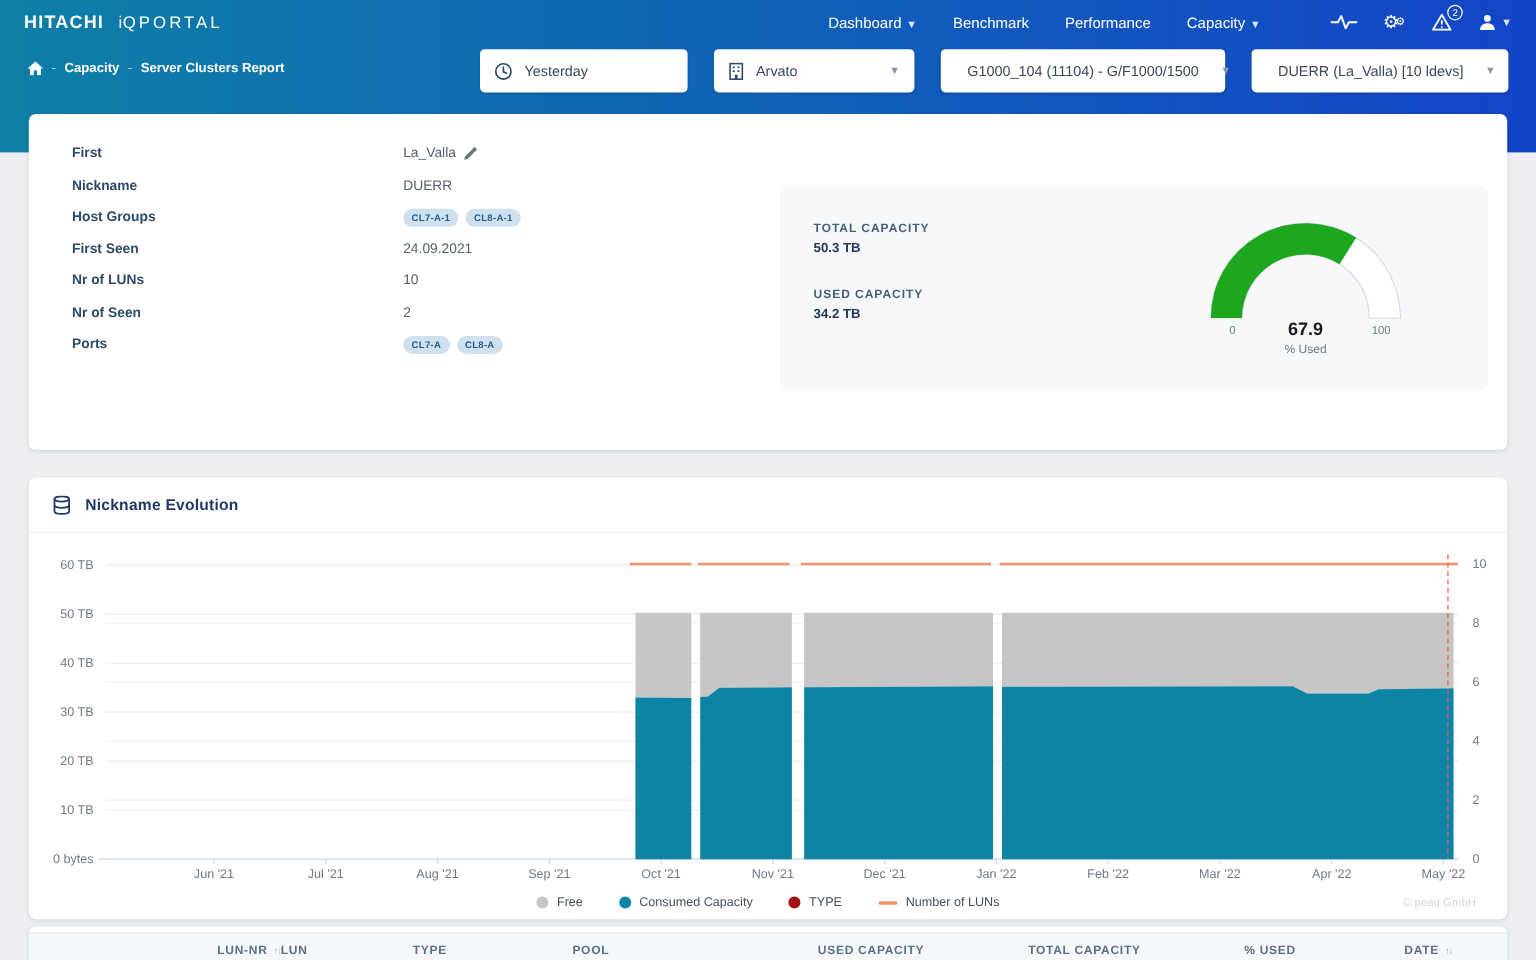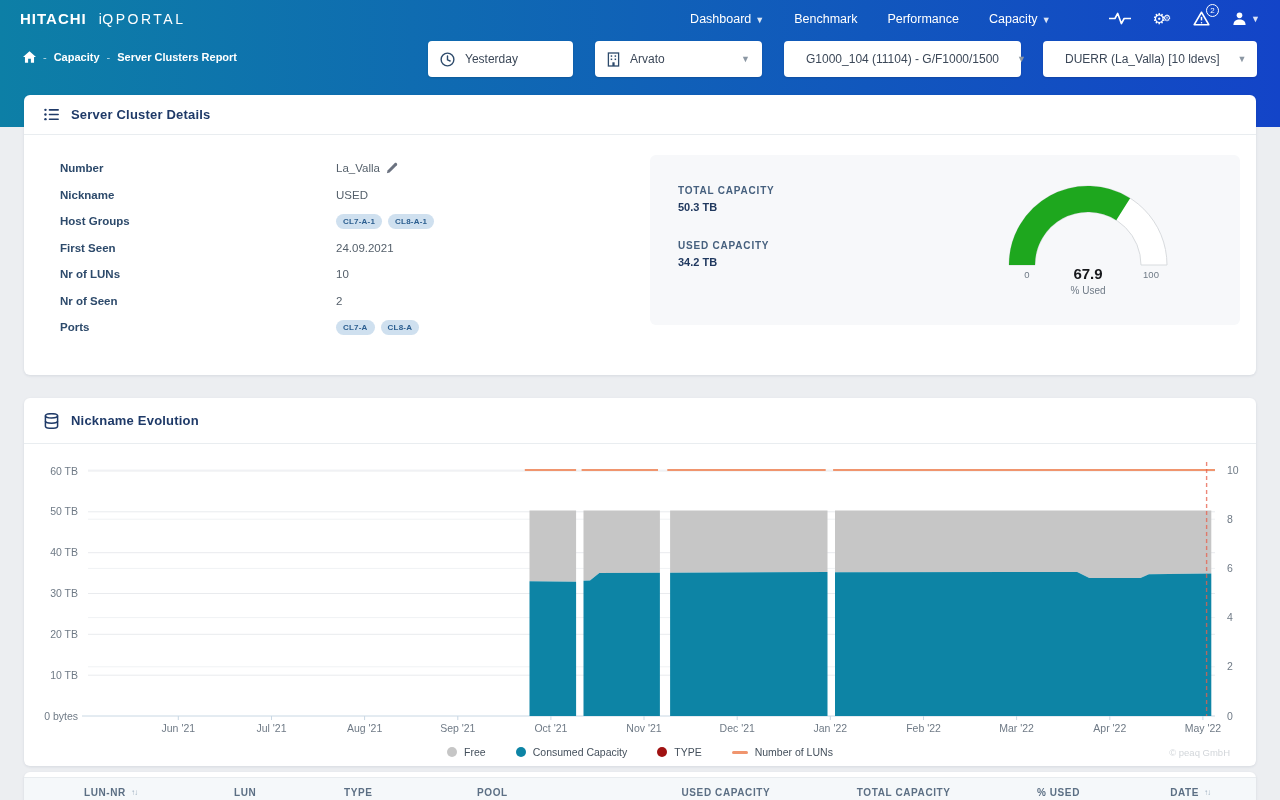--- a/index.html
+++ b/index.html
@@ -25,21 +25,21 @@
   .gear-glyph small { font-size:9px; vertical-align:super; margin-left:-3px; }
 
   .subrow { display:flex; align-items:flex-start; padding:0 23px; margin-top:4px; }
   .breadcrumb { display:flex; align-items:center; gap:7px; color:#fff; font-size:11px; font-weight:700; margin-top:10px; }
   .bc-sep { opacity:.7; font-weight:400; }
   .filters { margin-left:auto; display:flex; gap:22px; }
   .filterbox { background:#fff; border-radius:4px; height:36px; display:flex; align-items:center;
     padding:0 12px; gap:10px; box-shadow:0 1px 2px rgba(0,0,0,.15); cursor:pointer; }
   .filterbox .ftext { font-size:12px; color:#3c4858; white-space:nowrap; }
   .filterbox .fcaret { margin-left:auto; color:#8b97a3; font-size:9px; padding-left:8px; }
-  .fb-time { width:145px; } .fb-customer { width:167px; } .fb-system { width:237px; } .fb-cluster { width:214px; }
+  .fb-time { width:173px; } .fb-customer { width:167px; } .fb-system { width:237px; } .fb-cluster { width:214px; }
 
   
   .card { position:absolute; left:24px; width:1232px; background:var(--card-bg,#fff); border-radius:6px;
     box-shadow:0 1px 3px rgba(20,40,80,.10); }
   .card-header { height:40px; display:flex; align-items:center; gap:12px; padding:0 20px;
     border-bottom:1px solid #e9edf0; }
   .card-title { font-size:13px; font-weight:700; color:var(--title-color,#1f3a68); letter-spacing:.2px; }
 
   .card-details { top:95px; height:280px; }
   .details-body { padding:20px 0 0 36px; }
@@ -68,21 +68,21 @@
   .legend-line { width:16px; height:3px; border-radius:2px; }
   .legend-label { font-size:10.5px; color:#44505c; }
   .watermark { position:absolute; right:26px; bottom:8px; font-size:9.5px; color:#d2d6da; }
 
   .card-table { top:772px; height:60px; border-radius:6px 6px 0 0; }
   .thead { margin-top:5px; height:30px; background:#f5f8fa; border-top:1px solid #e8ecef; border-bottom:1px solid #e8ecef;
     display:flex; align-items:center; padding:0 0 0 60px; }
   .th { font-size:10px; font-weight:700; letter-spacing:.6px; color:#5c6f84; text-transform:uppercase;
     display:flex; align-items:center; gap:5px; white-space:nowrap; }
   .sort-glyph { font-size:8px; color:#9fb0c0; letter-spacing:-1px; }
-  .th-lunnr{width:150px;} .th-lun{width:110px;} .th-type{width:133px;} .th-pool{width:160px;}
+  .th-lunnr{width:150px;justify-content:flex-end;} .th-lun{width:110px;} .th-type{width:133px;} .th-pool{width:160px;}
   .th-used{flex:1.35; justify-content:center;} .th-total{flex:1.35; justify-content:center;}
   .th-pct{flex:1; justify-content:center;} .th-date{flex:1; justify-content:center;}
 </style>
 </head>
 <body>
 
 <div class="topband">
   <div class="navrow">
     <div class="brand">
       <span class="brand-hitachi">HITACHI</span>
@@ -168,47 +168,36 @@
             <line x1="3.2" y1="12.7" x2="6.5" y2="12.7" stroke="#2d4a6b" stroke-width="1.2"></line>
           </svg>
         <span class="ftext">DUERR (La_Valla) [10 ldevs]</span>
         <span class="fcaret">▼</span>
       </div>
     </div>
   </div>
 </div>
 
 <div class="card card-details">
-  <div class="card-header">
-    <svg width="15" height="13" viewBox="0 0 16 14">
-        <circle cx="1.5" cy="2" r="1.3" fill="#1f3a68"></circle>
-        <rect x="5" y="1.2" width="11" height="1.7" rx="0.8" fill="#1f3a68"></rect>
-        <circle cx="1.5" cy="7" r="1.3" fill="#1f3a68"></circle>
-        <rect x="5" y="6.2" width="11" height="1.7" rx="0.8" fill="#1f3a68"></rect>
-        <circle cx="1.5" cy="12" r="1.3" fill="#1f3a68"></circle>
-        <rect x="5" y="11.2" width="11" height="1.7" rx="0.8" fill="#1f3a68"></rect>
-      </svg>
-    <span class="card-title">Server Cluster Details</span>
-  </div>
 
   <div class="details-body">
     <div class="drow">
-      <div class="dlabel">Number</div>
+      <div class="dlabel">First</div>
       <div class="dvalue">
           <span>La_Valla</span>
         <span class="pencil">
             <svg width="12" height="12" viewBox="0 0 14 14">
               <path d="M1 13 L1.8 9.8 L10.3 1.3 C10.8 0.8 11.7 0.8 12.2 1.3 L12.7 1.8 C13.2 2.3 13.2 3.2 12.7 3.7 L4.2 12.2 Z" fill="#6b7280"></path>
             </svg>
           </span>
       </div>
     </div>
     <div class="drow">
       <div class="dlabel">Nickname</div>
-      <div class="dvalue">USED</div>
+      <div class="dvalue">DUERR</div>
     </div>
     <div class="drow">
       <div class="dlabel">Host Groups</div>
       <div class="dvalue">
         <span class="badge">CL7-A-1</span>
         <span class="badge">CL8-A-1</span>
       </div>
     </div>
     <div class="drow">
       <div class="dlabel">First Seen</div>

